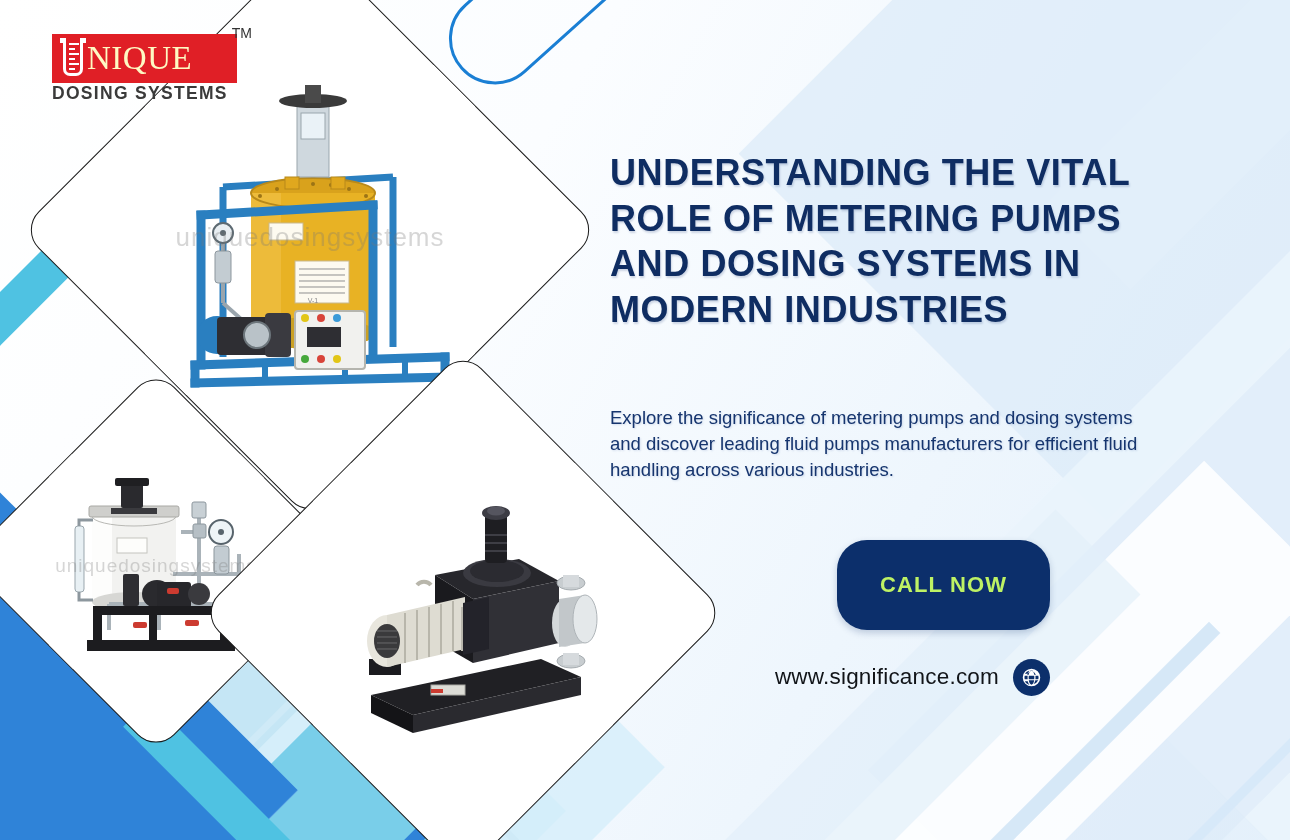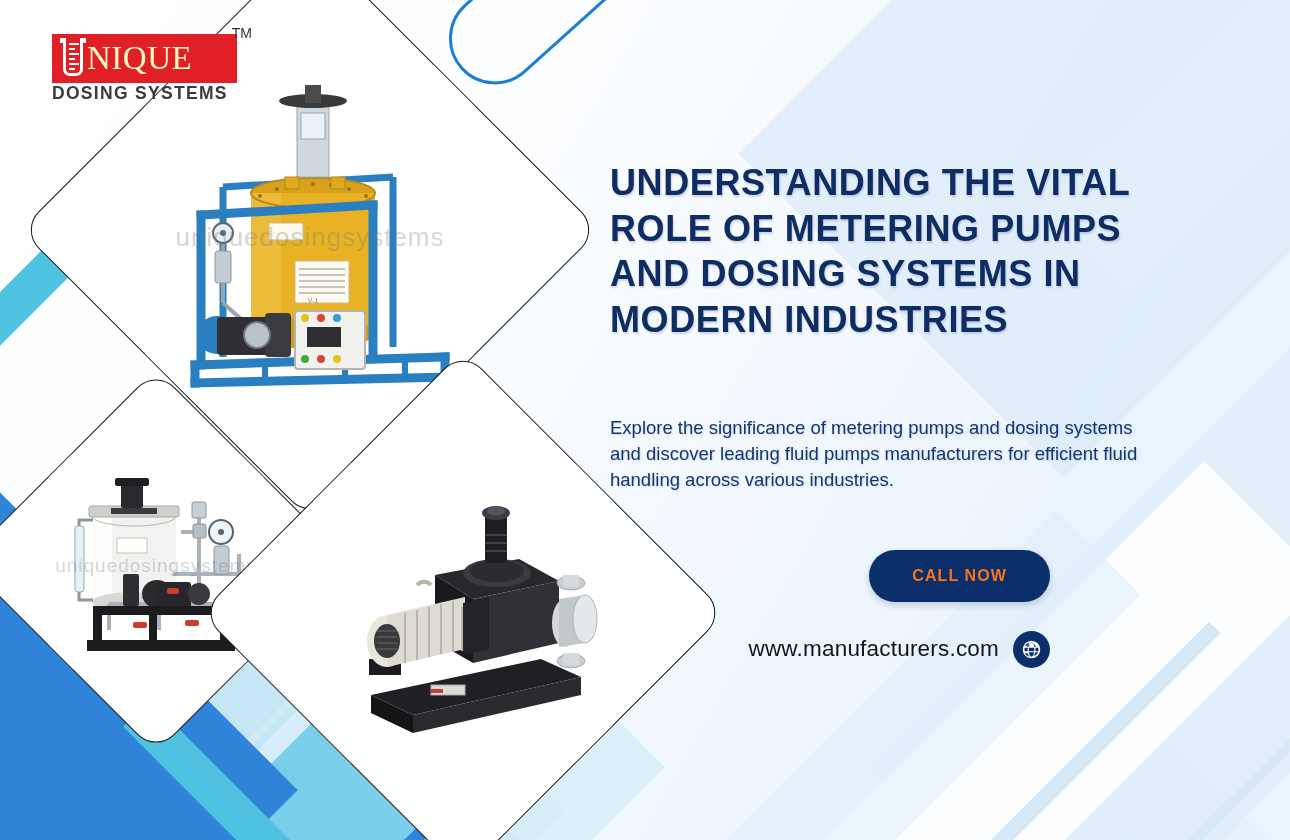--- a/index.html
+++ b/index.html
@@ -150,43 +150,43 @@
     position:absolute; right:-15px; top:-9px;
     font-size:14px; color:#333; font-weight:normal;
   }
   .logo-sub {
     color:#3a3a3a; font-weight:bold;
     font-size:17.5px; letter-spacing:1.3px;
     font-family:"Liberation Sans", sans-serif;
   }
 
   
-  .content { position:absolute; left:610px; top:160px; width:560px; z-index:30; }
+  .content { position:absolute; left:610px; top:150px; width:560px; z-index:30; }
   .headline {
     color:#0f2d62;
     font-size:36px;
     line-height:1.27;
     font-weight:bold;
     letter-spacing:.6px;
     text-shadow:1px 2px 2px rgba(20,50,110,.18);
   }
   .subcopy {
     margin-top:72px;
     color:#16356e;
     font-size:18.5px;
     line-height:1.42;
     max-width:530px;
     text-shadow:1px 1px 2px rgba(30,70,140,.16);
   }
   .cta-row { margin-top:56px; display:flex; justify-content:flex-end; padding-right:120px; }
   .cta {
-    background:#0c2f6b; color:#f97316;
+    background:#0c2f6b; color:#bef264;
     border:none; border-radius:30px;
-    font-size:16px; font-weight:bold; letter-spacing:1.1px;
-    padding:17px 43px;
+    font-size:22px; font-weight:bold; letter-spacing:1.1px;
+    padding:32px 43px;
     cursor:pointer;
     box-shadow:0 3px 7px rgba(12,47,107,.22);
     font-family:"Liberation Sans", sans-serif;
   }
   .contact { margin-top:29px; }
   .contact-row {
     display:flex; align-items:center; justify-content:flex-end;
     gap:14px; margin-bottom:15px; padding-right:120px;
   }
   .contact-row .txt {
@@ -464,21 +464,21 @@
   <div class="content">
     <h1 class="headline">UNDERSTANDING THE VITAL ROLE OF METERING PUMPS AND DOSING SYSTEMS IN MODERN INDUSTRIES</h1>
     <p class="subcopy">Explore the significance of metering pumps and dosing systems and discover leading fluid pumps manufacturers for efficient fluid handling across various industries.</p>
 
     <div class="cta-row">
       <button class="cta">CALL NOW</button>
     </div>
 
     <div class="contact">
       <div class="contact-row">
-        <span class="txt">www.manufacturers.com</span>
+        <span class="txt">www.significance.com</span>
         <span class="c-icon">
           <svg viewBox="0 0 24 24">
             <path d="M12 2a10 10 0 1 0 0 20 10 10 0 0 0 0-20zm0 1.8c1.3 0 2.6 2 3.1 5H8.9c.5-3 1.8-5 3.1-5zM6.9 8.8A11 11 0 0 1 12 3.9 11 11 0 0 1 17.1 8.8zM4 12c0-.7.1-1.4.3-2h3.3a20 20 0 0 0 0 4H4.3A8 8 0 0 1 4 12zm4.9 2a18 18 0 0 1 0-4h6.2a18 18 0 0 1 0 4zm3.1 6.2c-1.3 0-2.6-2-3.1-5h6.2c-.5 3-1.8 5-3.1 5zm4.4-5h3.3a8.2 8.2 0 0 1-5.3 4.3 12 12 0 0 0 2-4.3zm.1-1.2a20 20 0 0 0 0-4h3.3a8 8 0 0 1 0 4zM7.6 19.5a8.2 8.2 0 0 1-3.2-3.3h3.3a12 12 0 0 0 2 4.3 8.3 8.3 0 0 1-2.1-1zM4.4 7.8a8.2 8.2 0 0 1 5.2-3.9 12 12 0 0 0-2 3.9z"></path>
           </svg>
         </span>
       </div>
     </div>
   </div>
 
 </div>

